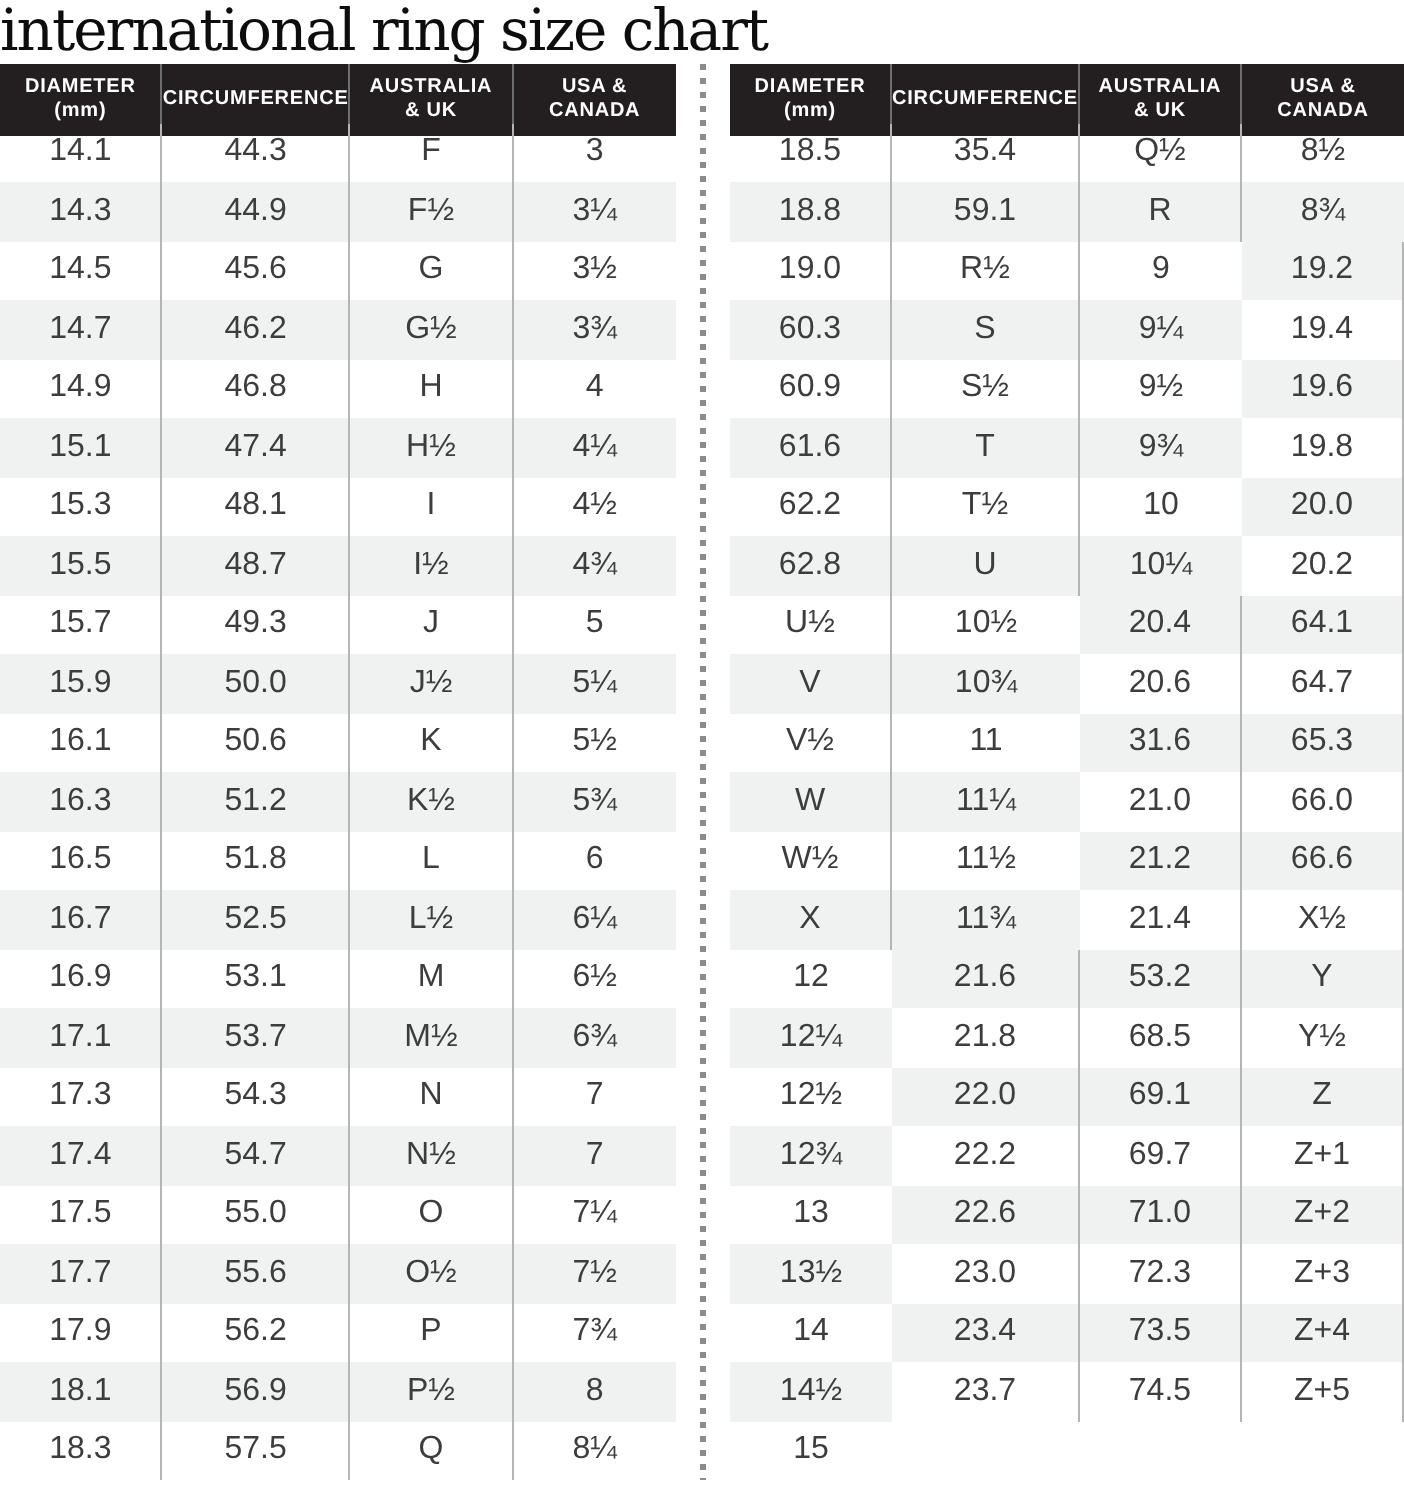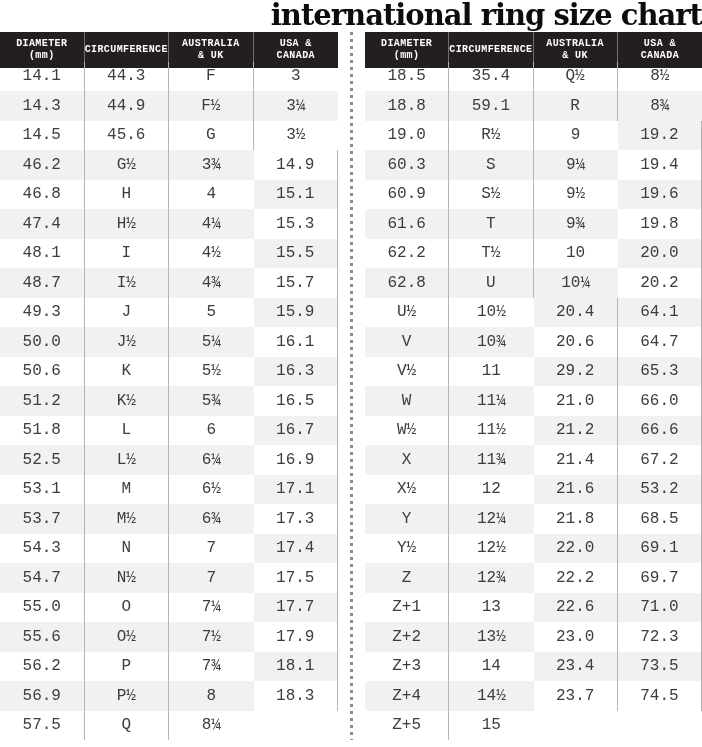--- a/index.html
+++ b/index.html
@@ -10,31 +10,31 @@
     --divider:#b5b5b5;
     --header-divider:#6e6e6e;
     --dot:#8c8c8c;
   }
   *{margin:0;padding:0;box-sizing:border-box;}
   html,body{width:702px;height:747px;background:#ffffff;overflow:hidden;}
   body{font-family:"Liberation Sans", sans-serif;}
 
   .title{
     height:32px;
-    text-align:right;
+    text-align:left;
     font-family:"DejaVu Serif", serif;
-    font-weight:bold;
+    font-weight:normal;
     font-size:29px;
     line-height:30px;
     letter-spacing:-1px;
     color:#0d0d0d;
   }
 
   .layout{display:flex;width:702px;}
-  .table-col{width:338px;font-family:Liberation Mono, monospace;}
+  .table-col{width:338px;}
   .table-col.right{width:337px;}
 
   .mid-divider{
     width:27px;
     display:flex;
     justify-content:center;
   }
   .dotline{
     width:3px;
     background-image:repeating-linear-gradient(to bottom, var(--dot) 0 3px, transparent 3px 7px);
@@ -100,20 +100,21 @@
         <div class="td">F</div>
         <div class="td last-col">3</div>
         <div class="td alt">14.3</div>
         <div class="td alt">44.9</div>
         <div class="td alt">F½</div>
         <div class="td alt last-col">3¼</div>
         <div class="td">14.5</div>
         <div class="td">45.6</div>
         <div class="td">G</div>
         <div class="td last-col">3½</div>
+        <div class="td alt">14.7</div>
         <div class="td alt">46.2</div>
         <div class="td alt">G½</div>
         <div class="td alt last-col">3¾</div>
         <div class="td">14.9</div>
         <div class="td">46.8</div>
         <div class="td">H</div>
         <div class="td last-col">4</div>
         <div class="td alt">15.1</div>
         <div class="td alt">47.4</div>
         <div class="td alt">H½</div>
@@ -243,34 +244,33 @@
         <div class="td">U½</div>
         <div class="td last-col">10½</div>
         <div class="td alt">20.4</div>
         <div class="td alt">64.1</div>
         <div class="td alt">V</div>
         <div class="td alt last-col">10¾</div>
         <div class="td">20.6</div>
         <div class="td">64.7</div>
         <div class="td">V½</div>
         <div class="td last-col">11</div>
-        <div class="td alt">29.2</div>
+        <div class="td alt">31.6</div>
         <div class="td alt">65.3</div>
         <div class="td alt">W</div>
         <div class="td alt last-col">11¼</div>
         <div class="td">21.0</div>
         <div class="td">66.0</div>
         <div class="td">W½</div>
         <div class="td last-col">11½</div>
         <div class="td alt">21.2</div>
         <div class="td alt">66.6</div>
         <div class="td alt">X</div>
         <div class="td alt last-col">11¾</div>
         <div class="td">21.4</div>
-        <div class="td">67.2</div>
         <div class="td">X½</div>
         <div class="td last-col">12</div>
         <div class="td alt">21.6</div>
         <div class="td alt">53.2</div>
         <div class="td alt">Y</div>
         <div class="td alt last-col">12¼</div>
         <div class="td">21.8</div>
         <div class="td">68.5</div>
         <div class="td">Y½</div>
         <div class="td last-col">12½</div>

